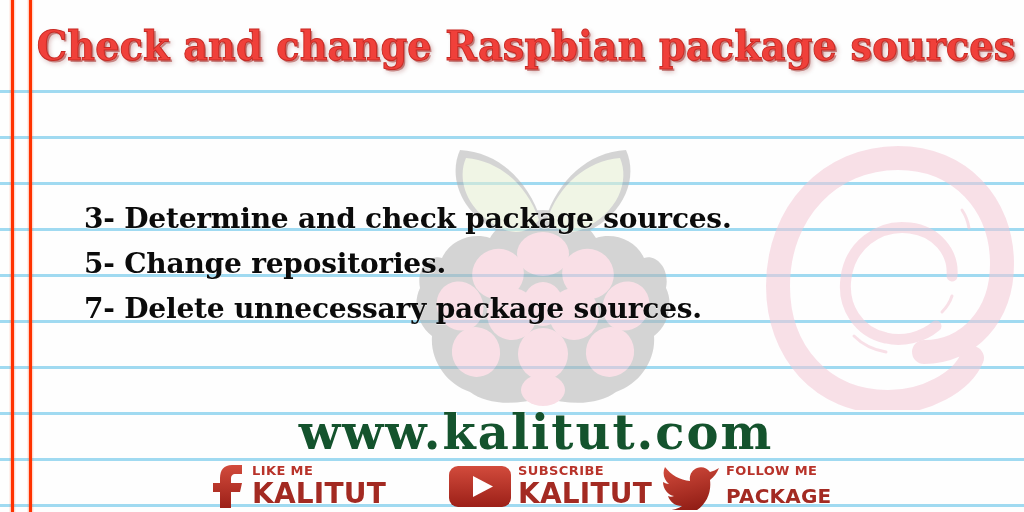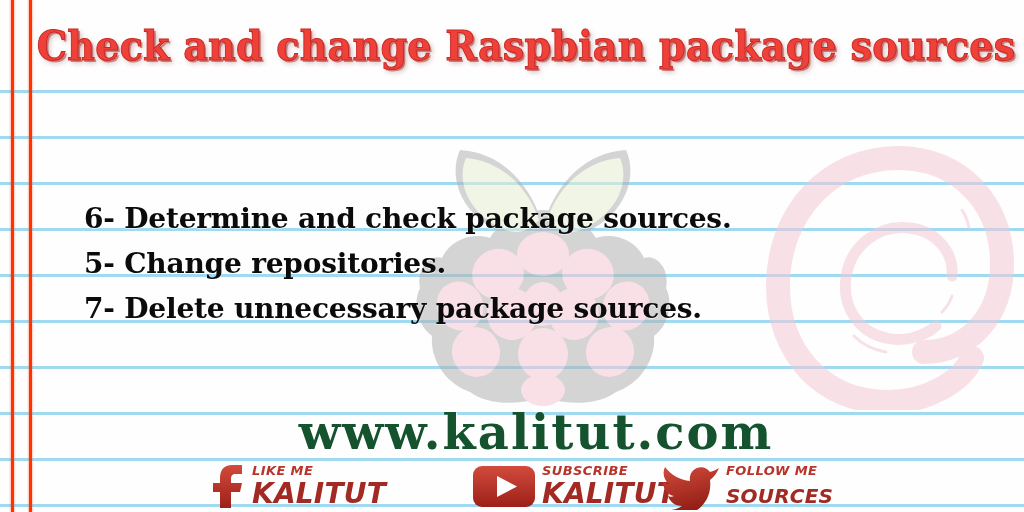--- a/index.html
+++ b/index.html
@@ -81,38 +81,38 @@
   }
 
   
   #social-bar{
     position:absolute;left:0;top:462px;width:1024px;height:50px;
   }
   .social-item{
     position:absolute;display:flex;align-items:center;gap:6px;height:48px;
   }
   #social-facebook{left:212px;}
-  #social-youtube{left:472px;}
+  #social-youtube{left:448px;}
   #social-twitter{left:660px;}
   .social-icon{flex:0 0 auto;display:block;}
   .social-labels{display:flex;flex-direction:column;justify-content:center;line-height:1;}
   .social-top{
     font-family:"DejaVu Sans", sans-serif;
     font-weight:bold;font-size:13px;letter-spacing:.4px;
     color:#b8332a;
     text-shadow:1px 1px 0 rgba(255,255,255,.85);
     margin-bottom:3px;
   }
   .social-handle{
     font-family:"DejaVu Sans", sans-serif;
     font-weight:bold;font-size:28px;letter-spacing:.2px;
     color:#a32a22;
     text-shadow:1px 1px 0 rgba(255,255,255,.85);
   }
-  .small-caps{font-variant:small-caps;font-style:italic;}
+  .small-caps{font-variant:small-caps;}
 </style>
 </head>
 <body>
 
 <div id="page">
 
   <div id="rules">
       <div class="rule-line" style="top: 90px; background: rgb(143, 212, 238);"></div>
       <div class="rule-line" style="top: 136px; background: rgb(143, 212, 238);"></div>
       <div class="rule-line" style="top: 182px; background: rgb(143, 212, 238);"></div>
@@ -191,21 +191,21 @@
       <path d="M186 176 C184 182 180 188 176 192" stroke-width="3"></path>
       <path d="M120 232 C108 230 96 224 88 216" stroke-width="3"></path>
     </g>
   </svg>
 
   <div id="title-bar">
     <span id="title-text">Check and change Raspbian package sources</span>
   </div>
 
   <div id="steps">
-    <div class="step">6- Determine and check package sources.</div>
+    <div class="step">3- Determine and check package sources.</div>
     <div class="step">5- Change repositories.</div>
     <div class="step">7- Delete unnecessary package sources.</div>
   </div>
 
   <div id="url-watermark">www.kalitut.com</div>
 
   <div id="social-bar">
 
     <div class="social-item" id="social-facebook">
       <svg class="social-icon" width="34" height="46" viewBox="0 0 34 46">
@@ -258,18 +258,18 @@
                  C3 27 8 33 14 34
                  C12 35 10 35 8 34
                  C10 40 15 44 22 44
                  C16 48 9 49 2 48
                  C10 53 20 55 29 52
                  C44 47 52 33 50 18
                  C54 15 57 11 59 6 Z" fill="url(#twg)"></path>
       </svg>
       <div class="social-labels">
         <span class="social-top small-caps">FOLLOW ME</span>
-        <span class="social-handle small-caps">sources</span>
+        <span class="social-handle small-caps">package</span>
       </div>
     </div>
 
   </div>
 </div>
 
 </body></html>

